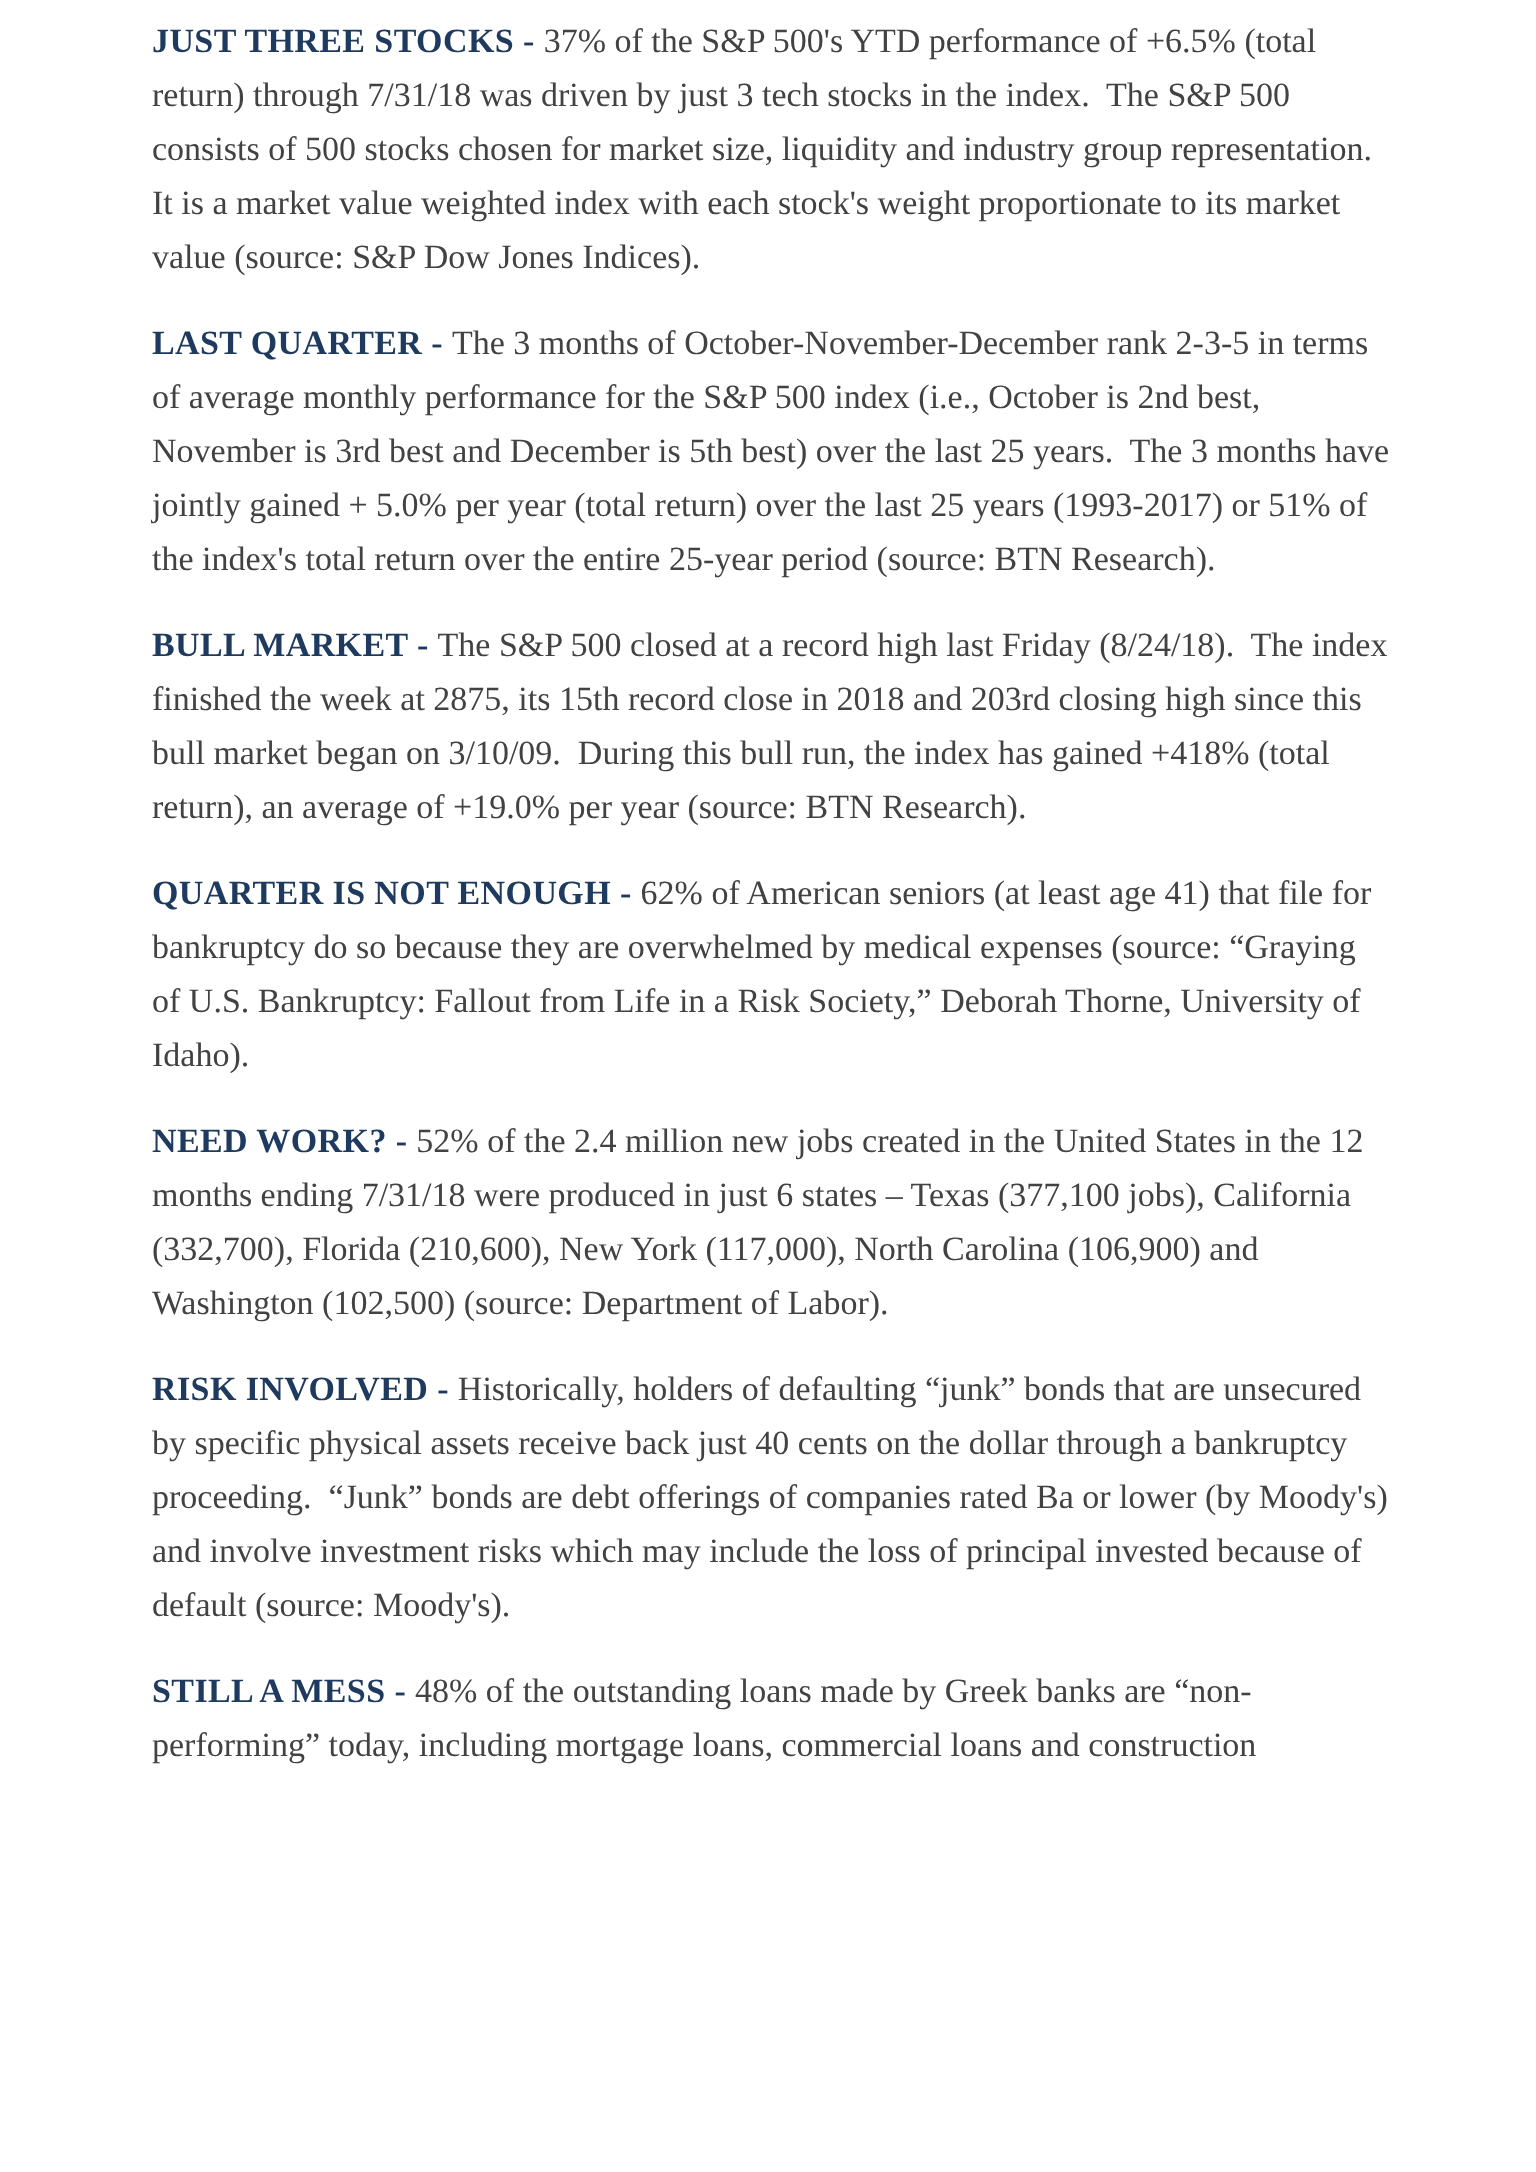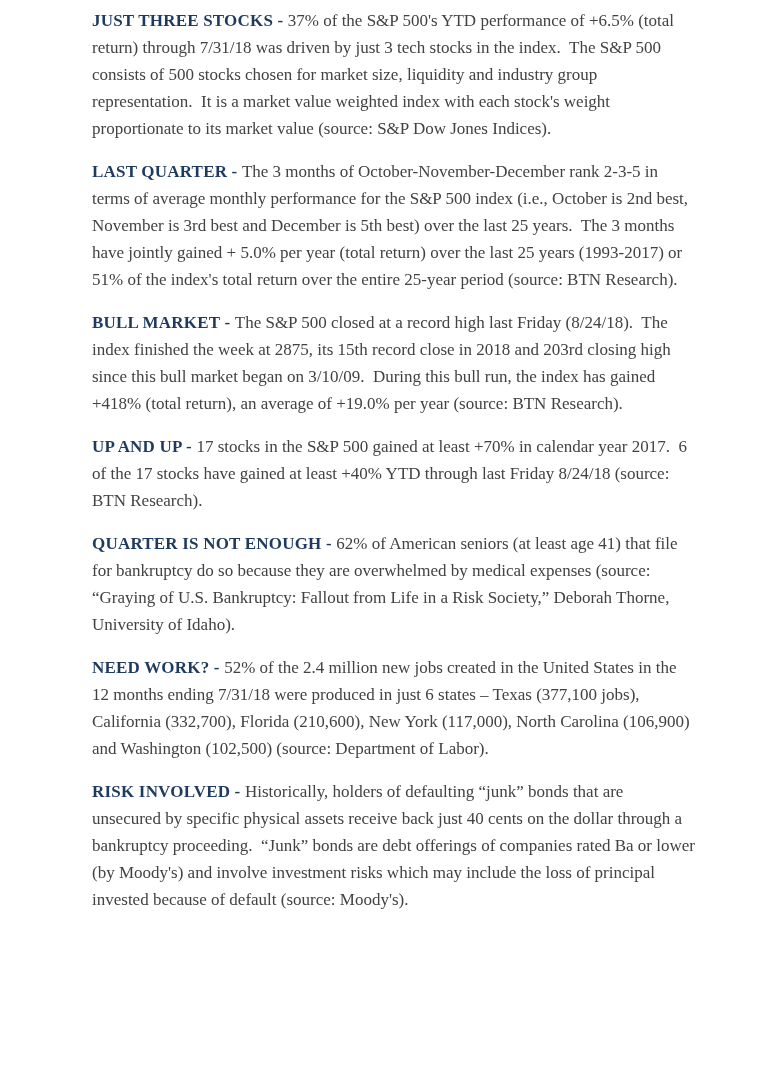--- a/index.html
+++ b/index.html
@@ -13,43 +13,43 @@
     box-sizing: border-box;
     padding: 7px 72px 0 76px;
     background: var(--page_background, #ffffff);
     font-family: "Liberation Serif", "DejaVu Serif", serif;
     font-size: 17px;
     line-height: 27px;
     color: var(--body_color, #424242);
     overflow: hidden;
   }
   .section {
-    margin: 0 0 16px 16px;
+    margin: 0 0 16px 0;
     white-space: pre-wrap;
     text-align: left;
   }
   .heading, .sep {
     font-weight: bold;
     color: var(--heading_color, #1e3a5f);
     letter-spacing: 0.2px;
   }
 </style>
 </head>
 <body>
 
 <div class="page">
 
   <p class="section"><span class="heading">JUST THREE STOCKS</span><span class="sep"> - </span><span class="body-text">37% of the S&amp;P 500's YTD performance of +6.5% (total return) through 7/31/18 was driven by just 3 tech stocks in the index.  The S&amp;P 500 consists of 500 stocks chosen for market size, liquidity and industry group representation.  It is a market value weighted index with each stock's weight proportionate to its market value (source: S&amp;P Dow Jones Indices).</span></p>
 
   <p class="section"><span class="heading">LAST QUARTER</span><span class="sep"> - </span><span class="body-text">The 3 months of October-November-December rank 2-3-5 in terms of average monthly performance for the S&amp;P 500 index (i.e., October is 2nd best, November is 3rd best and December is 5th best) over the last 25 years.  The 3 months have jointly gained + 5.0% per year (total return) over the last 25 years (1993-2017) or 51% of the index's total return over the entire 25-year period (source: BTN Research).</span></p>
 
   <p class="section"><span class="heading">BULL MARKET</span><span class="sep"> - </span><span class="body-text">The S&amp;P 500 closed at a record high last Friday (8/24/18).  The index finished the week at 2875, its 15th record close in 2018 and 203rd closing high since this bull market began on 3/10/09.  During this bull run, the index has gained +418% (total return), an average of +19.0% per year (source: BTN Research).</span></p>
 
-  <p class="section"><span class="heading">UP AND UP</span><span class="sep"> - </span><span class="body-text">17 stocks in the S&amp;P 500 gained at least +70% in calendar year 2017.  6 of the 17 stocks have gained at least +40% YTD through last Friday 8/24/18 (source: BTN Research).</span></p>
 
   <p class="section"><span class="heading">QUARTER IS NOT ENOUGH</span><span class="sep"> - </span><span class="body-text">62% of American seniors (at least age 41) that file for bankruptcy do so because they are overwhelmed by medical expenses (source: “Graying of U.S. Bankruptcy: Fallout from Life in a Risk Society,” Deborah Thorne, University of Idaho).</span></p>
 
   <p class="section"><span class="heading">NEED WORK?</span><span class="sep"> - </span><span class="body-text">52% of the 2.4 million new jobs created in the United States in the 12 months ending 7/31/18 were produced in just 6 states – Texas (377,100 jobs), California (332,700), Florida (210,600), New York (117,000), North Carolina (106,900) and Washington (102,500) (source: Department of Labor).</span></p>
 
   <p class="section"><span class="heading">RISK INVOLVED</span><span class="sep"> - </span><span class="body-text">Historically, holders of defaulting “junk” bonds that are unsecured by specific physical assets receive back just 40 cents on the dollar through a bankruptcy proceeding.  “Junk” bonds are debt offerings of companies rated Ba or lower (by Moody's) and involve investment risks which may include the loss of principal invested because of default (source: Moody's).</span></p>
 
+  <p class="section"><span class="heading">STILL A MESS</span><span class="sep"> - </span><span class="body-text">48% of the outstanding loans made by Greek banks are “non-performing” today, including mortgage loans, commercial loans and construction</span></p>
 
 </div>
 
 </body></html>

